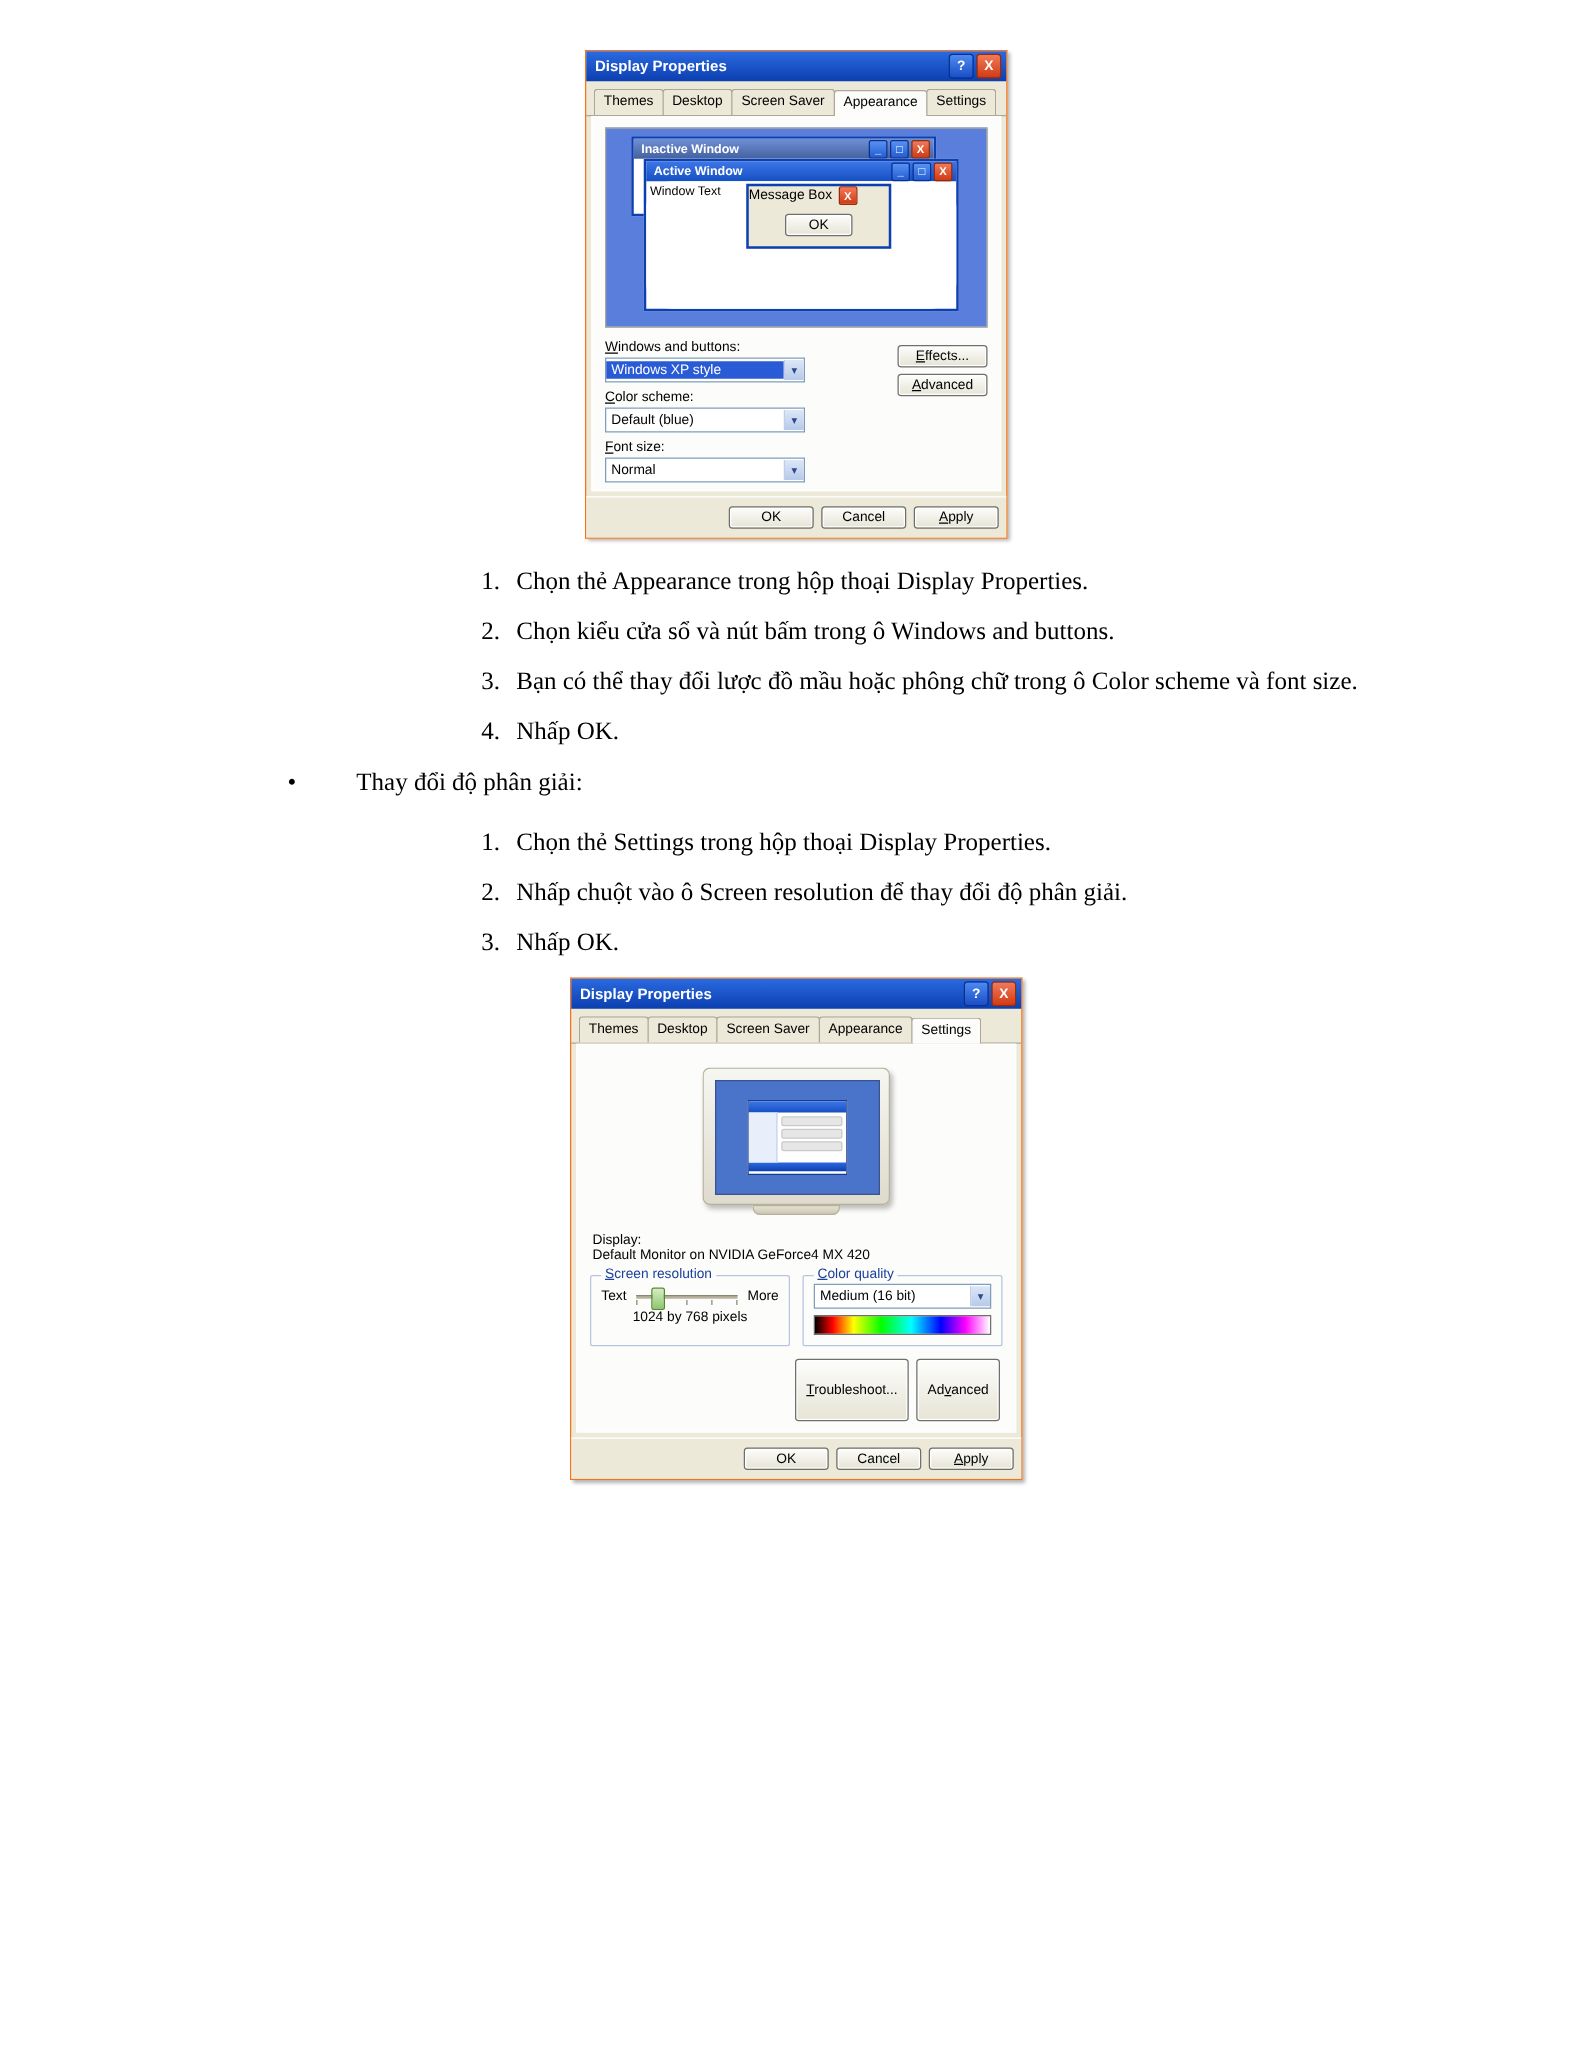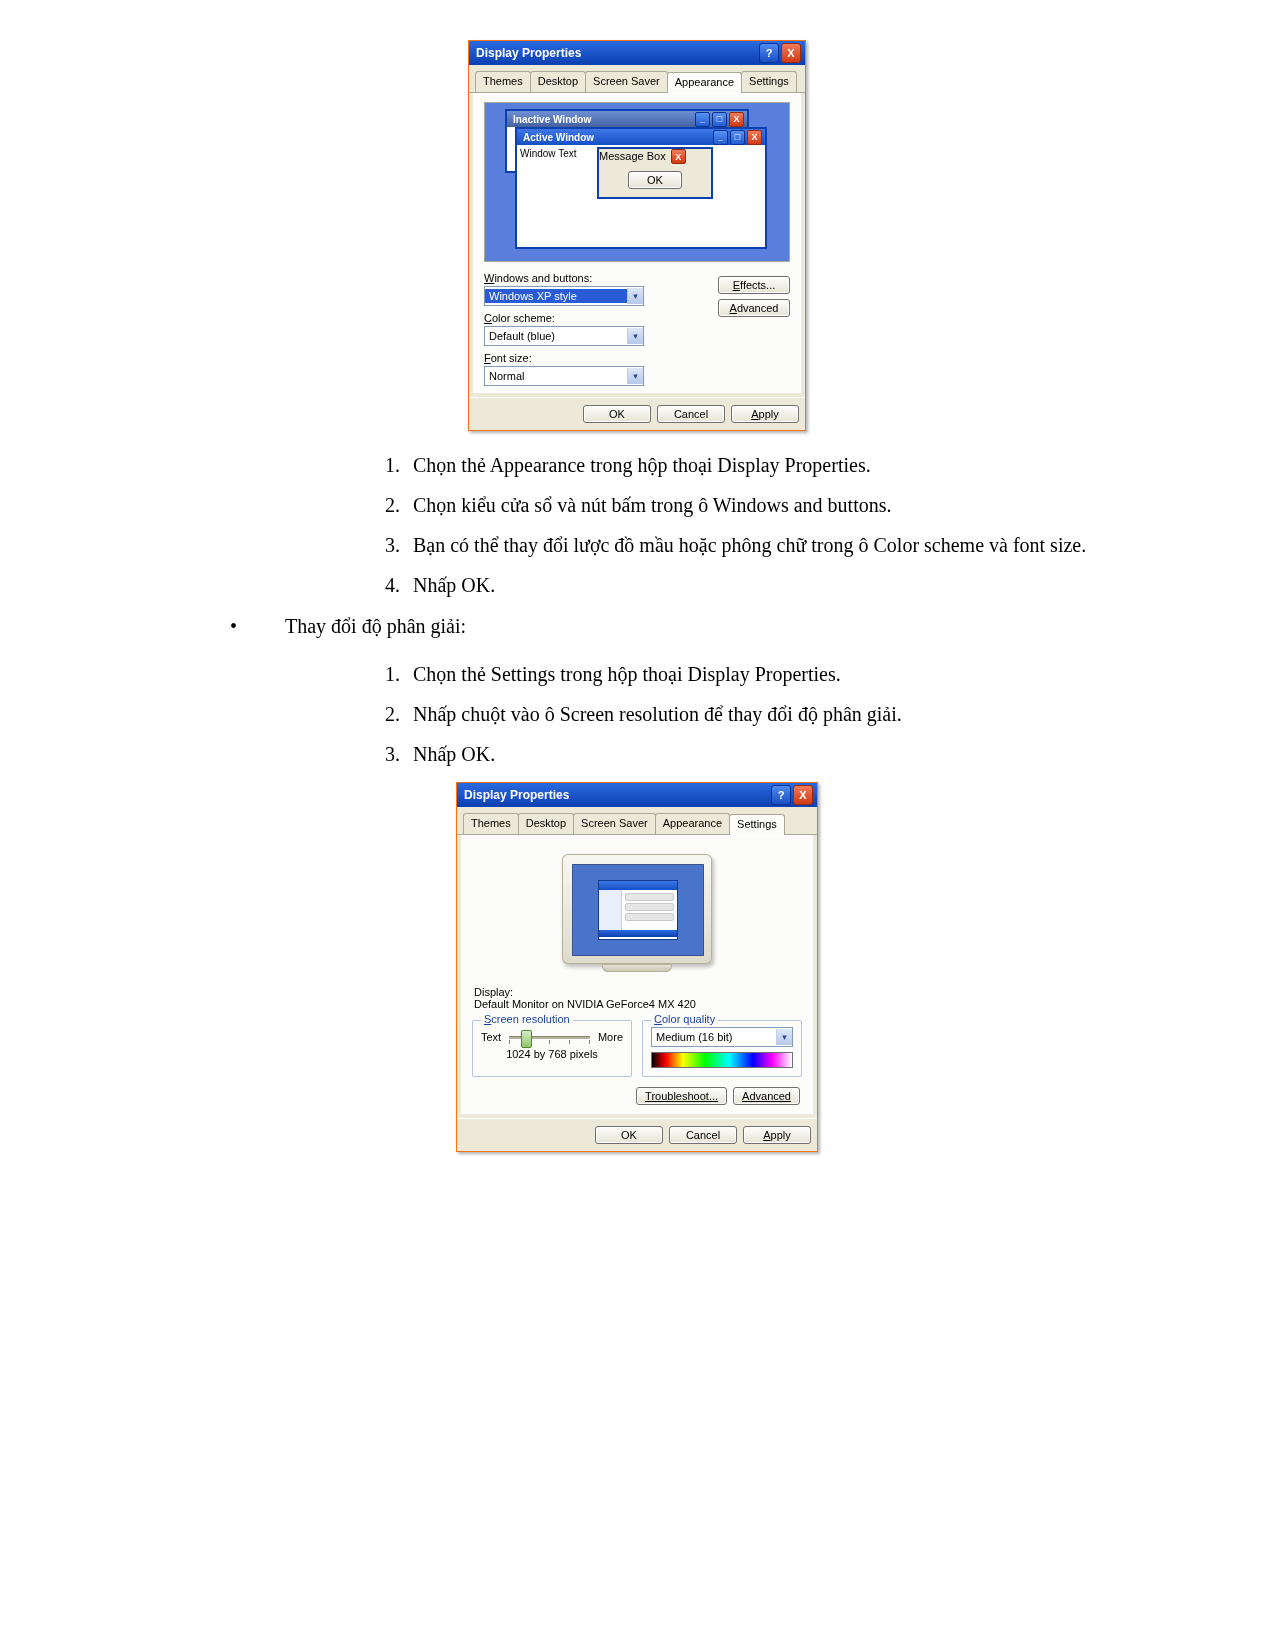--- a/index.html
+++ b/index.html
@@ -129,21 +129,21 @@
   .slider{flex:1;height:16px;position:relative;}
   .slider-track{position:absolute;left:2px;right:2px;top:7px;height:2px;background:#b7b39f;border-top:1px solid #8a8672;}
   .slider-thumb{position:absolute;top:1px;left:14px;width:9px;height:16px;
     background:linear-gradient(#d6ecc4,#8fc66d);border:1px solid #4f8a2e;border-radius:2px;}
   .slider-ticks{position:absolute;left:2px;right:2px;top:11px;display:flex;justify-content:space-between;}
   .slider-ticks span{width:1px;height:4px;background:#8a8672;}
   .res-val{text-align:center;font-size:11px;margin-top:3px;}
   .spectrum{height:14px;margin-top:5px;border:1px solid #6f6f6f;
     background:linear-gradient(90deg,#000 0%,#f00 10%,#ff0 22%,#0f0 38%,#0ff 55%,#00f 72%,#f0f 86%,#fff 100%);}
   .btn-row{display:flex;justify-content:flex-end;gap:6px;margin:10px 2px 2px 0;}
-  .btn-row .xp-btn{padding:2px 8px;text-decoration:underline;}
+  .btn-row .xp-btn{padding:18px 8px;}
 </style>
 </head>
 <body>
 
 <div class="page">
 
   <div class="img-wrap">
     <div class="dlg">
       <div class="titlebar">
         <span>Display Properties</span>

